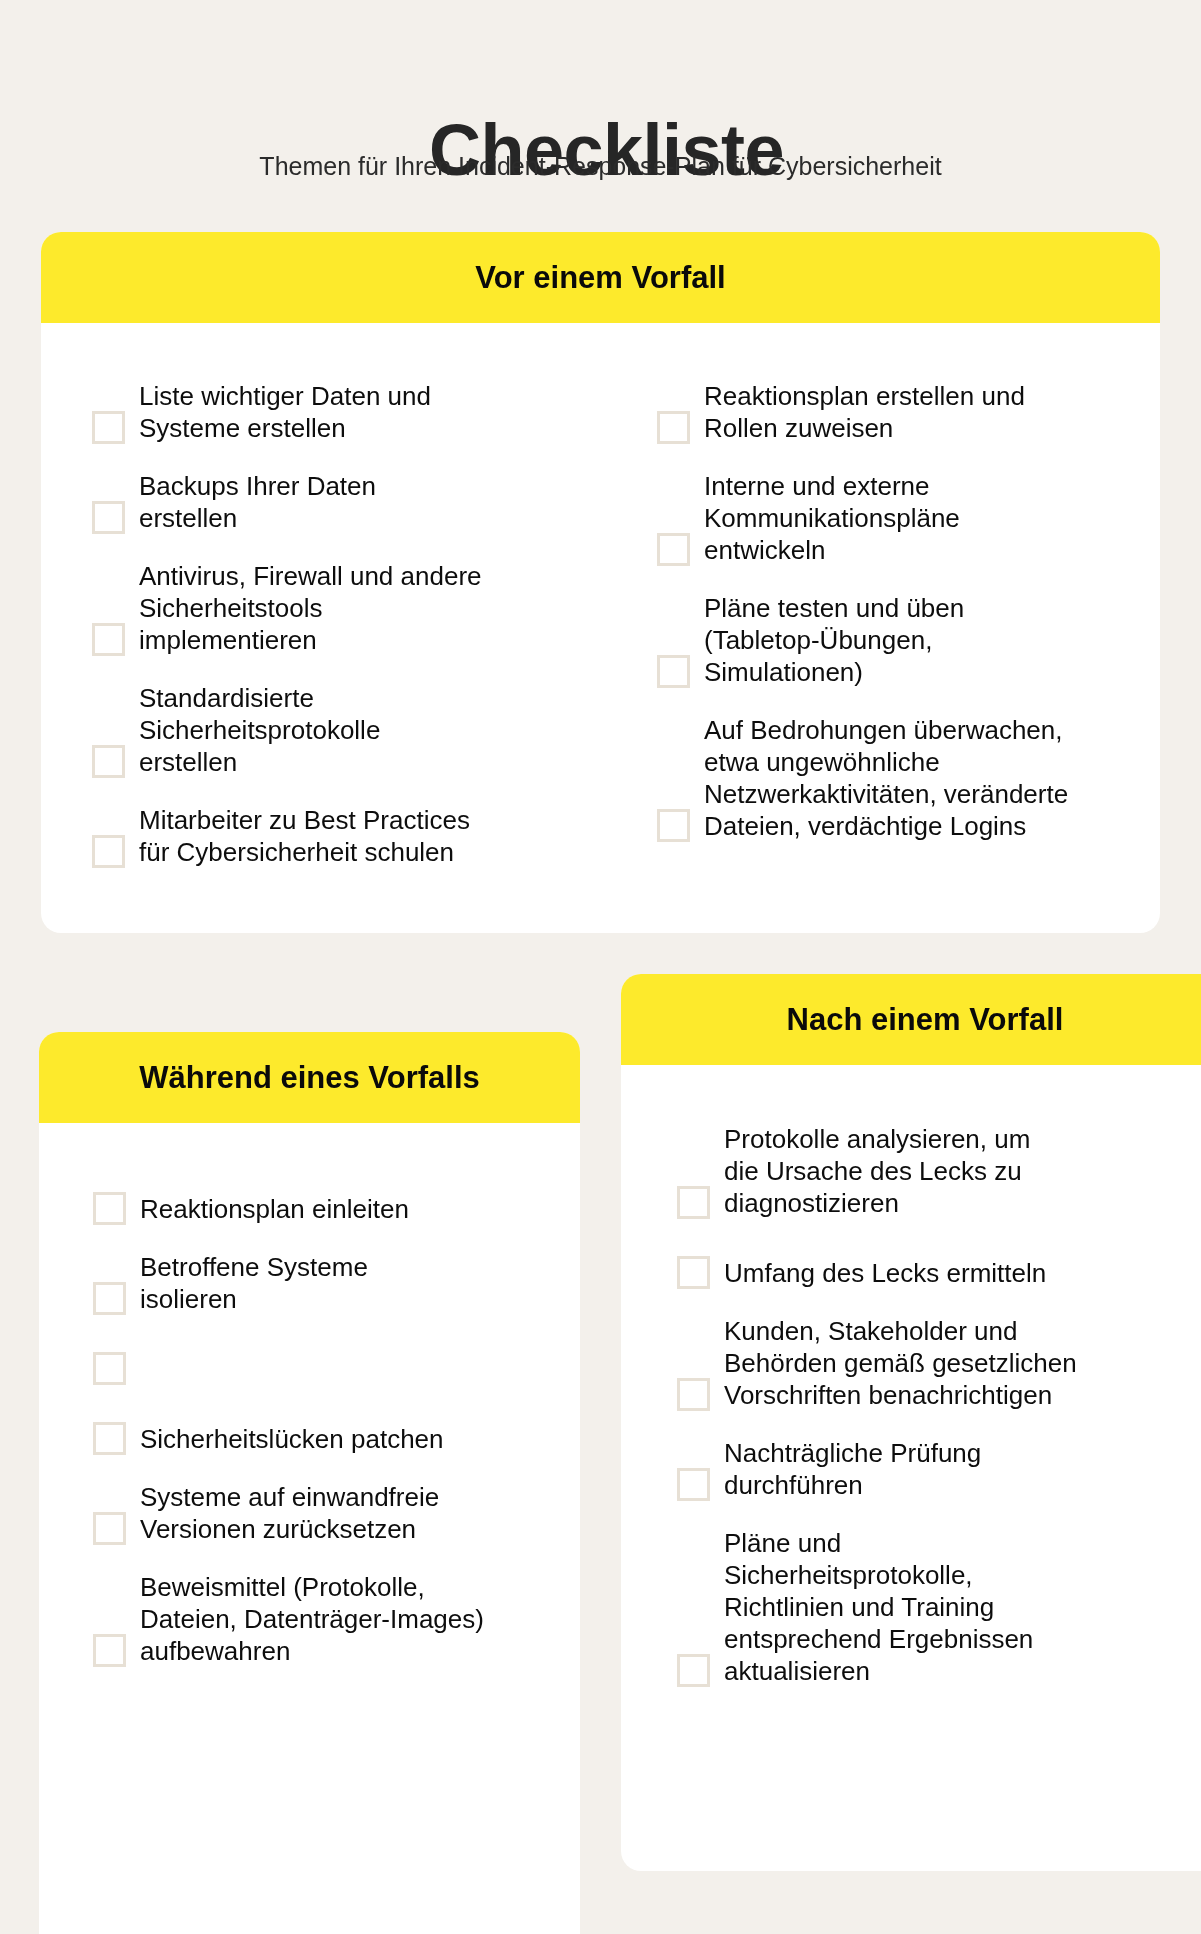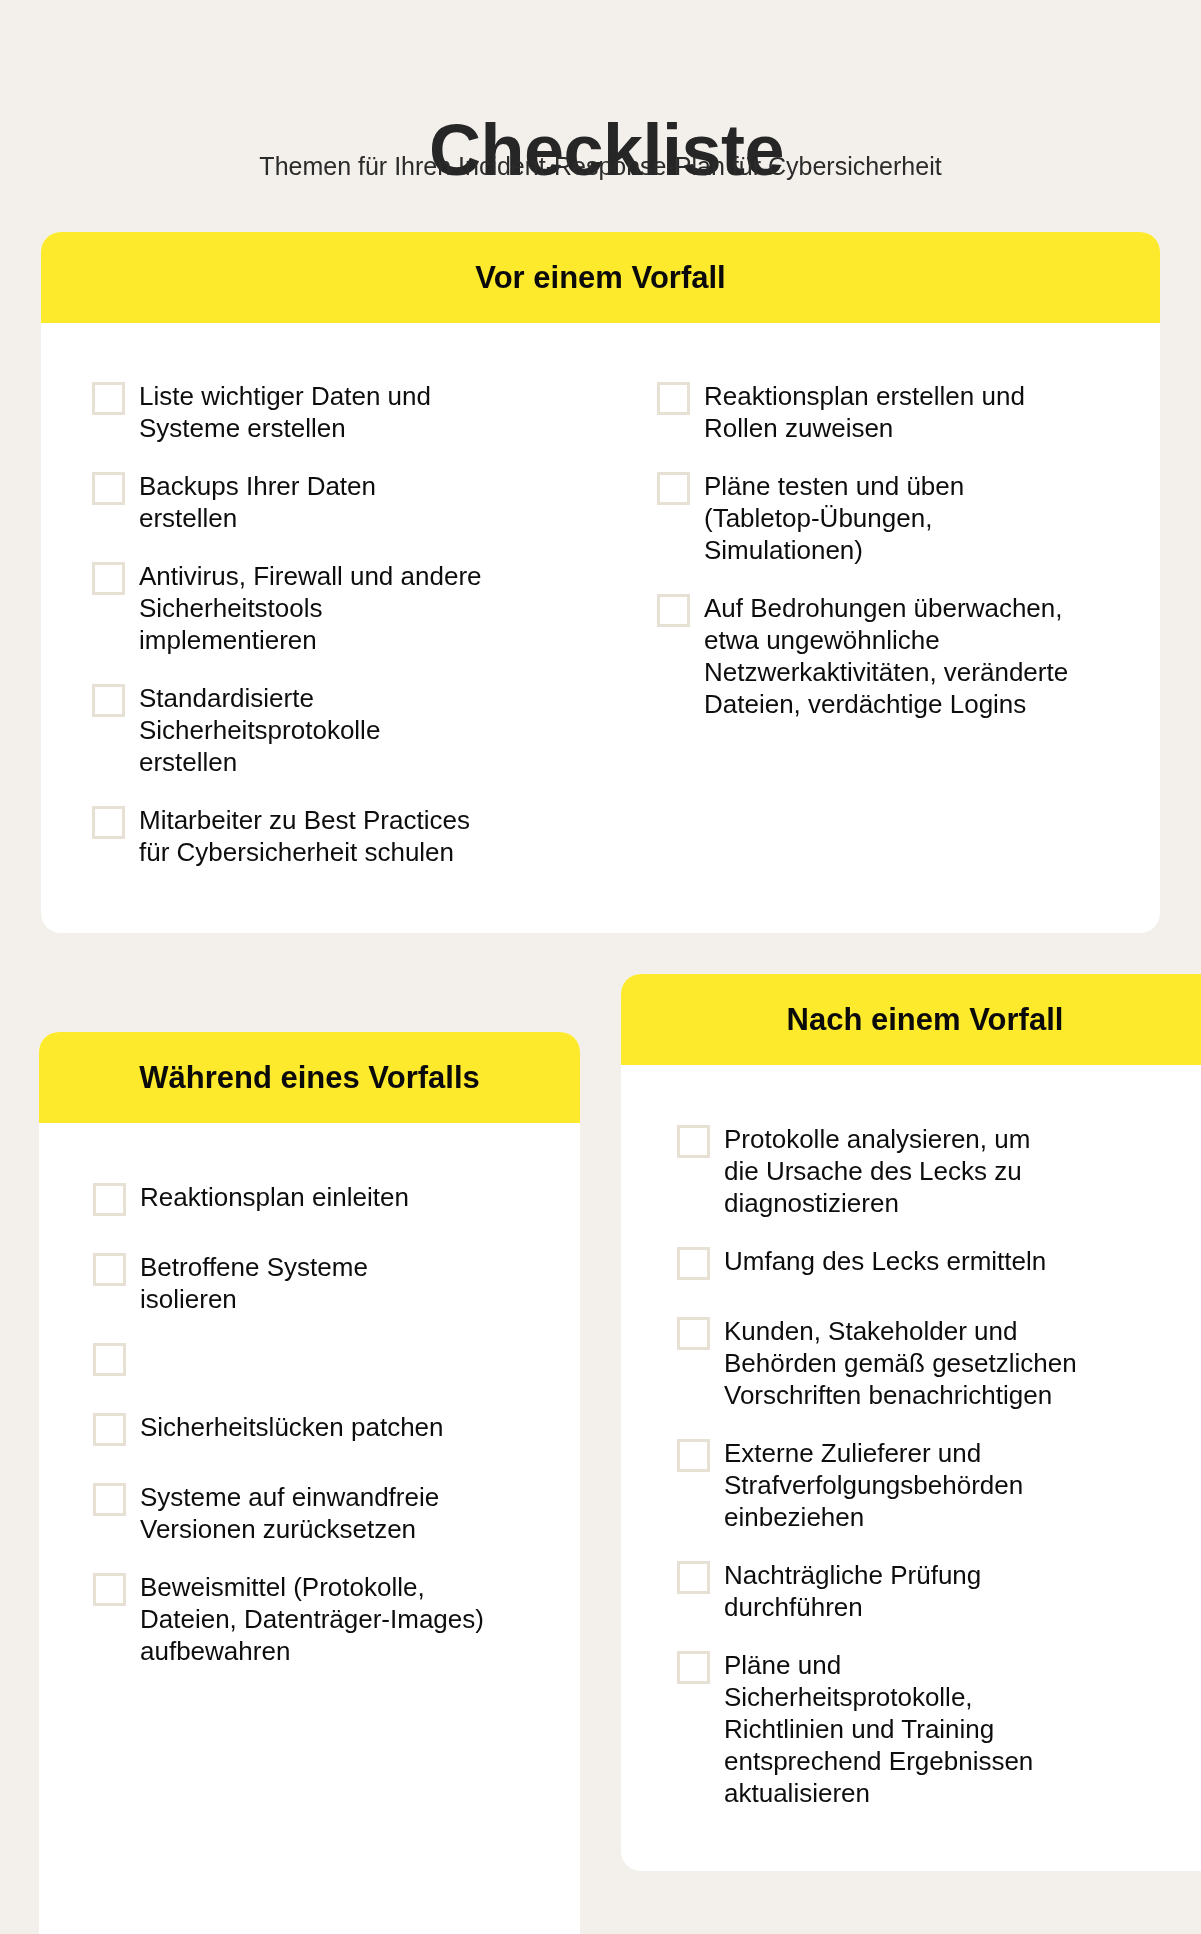--- a/index.html
+++ b/index.html
@@ -32,21 +32,21 @@
     overflow: hidden;
   }
   .card-header {
     height: 91px;
     background: #fdea2c;
     display: flex; align-items: center; justify-content: center;
     font-size: 31px; font-weight: 700; color: #0a0a0a;
   }
   .list { position: absolute; }
   .item {
-    display: flex; align-items: flex-start;
+    display: flex; align-items: flex-end;
     min-height: 42px;
     margin-bottom: 28px;
     cursor: pointer;
   }
   .checkbox {
     flex: 0 0 auto;
     width: 27px; height: 27px;
     border: 3px solid #e7e0d5;
     background: #fff;
     margin-right: 14px;
@@ -106,20 +106,26 @@
   </div>
 
   <div class="list" id="list-before-right">
     <div class="item">
       <span class="checkbox"></span>
       <span class="item-text">Reaktionsplan erstellen und
 Rollen zuweisen</span>
     </div>
     <div class="item">
       <span class="checkbox"></span>
+      <span class="item-text">Interne und externe
+Kommunikationspläne
+entwickeln</span>
+    </div>
+    <div class="item">
+      <span class="checkbox"></span>
       <span class="item-text">Pläne testen und üben
 (Tabletop-Übungen,
 Simulationen)</span>
     </div>
     <div class="item">
       <span class="checkbox"></span>
       <span class="item-text">Auf Bedrohungen überwachen,
 etwa ungewöhnliche
 Netzwerkaktivitäten, veränderte
 Dateien, verdächtige Logins</span>
@@ -171,26 +177,20 @@
     </div>
     <div class="item">
       <span class="checkbox"></span>
       <span class="item-text">Umfang des Lecks ermitteln</span>
     </div>
     <div class="item">
       <span class="checkbox"></span>
       <span class="item-text">Kunden, Stakeholder und
 Behörden gemäß gesetzlichen
 Vorschriften benachrichtigen</span>
-    </div>
-    <div class="item">
-      <span class="checkbox"></span>
-      <span class="item-text">Externe Zulieferer und
-Strafverfolgungsbehörden
-einbeziehen</span>
     </div>
     <div class="item">
       <span class="checkbox"></span>
       <span class="item-text">Nachträgliche Prüfung
 durchführen</span>
     </div>
     <div class="item">
       <span class="checkbox"></span>
       <span class="item-text">Pläne und
 Sicherheitsprotokolle,

